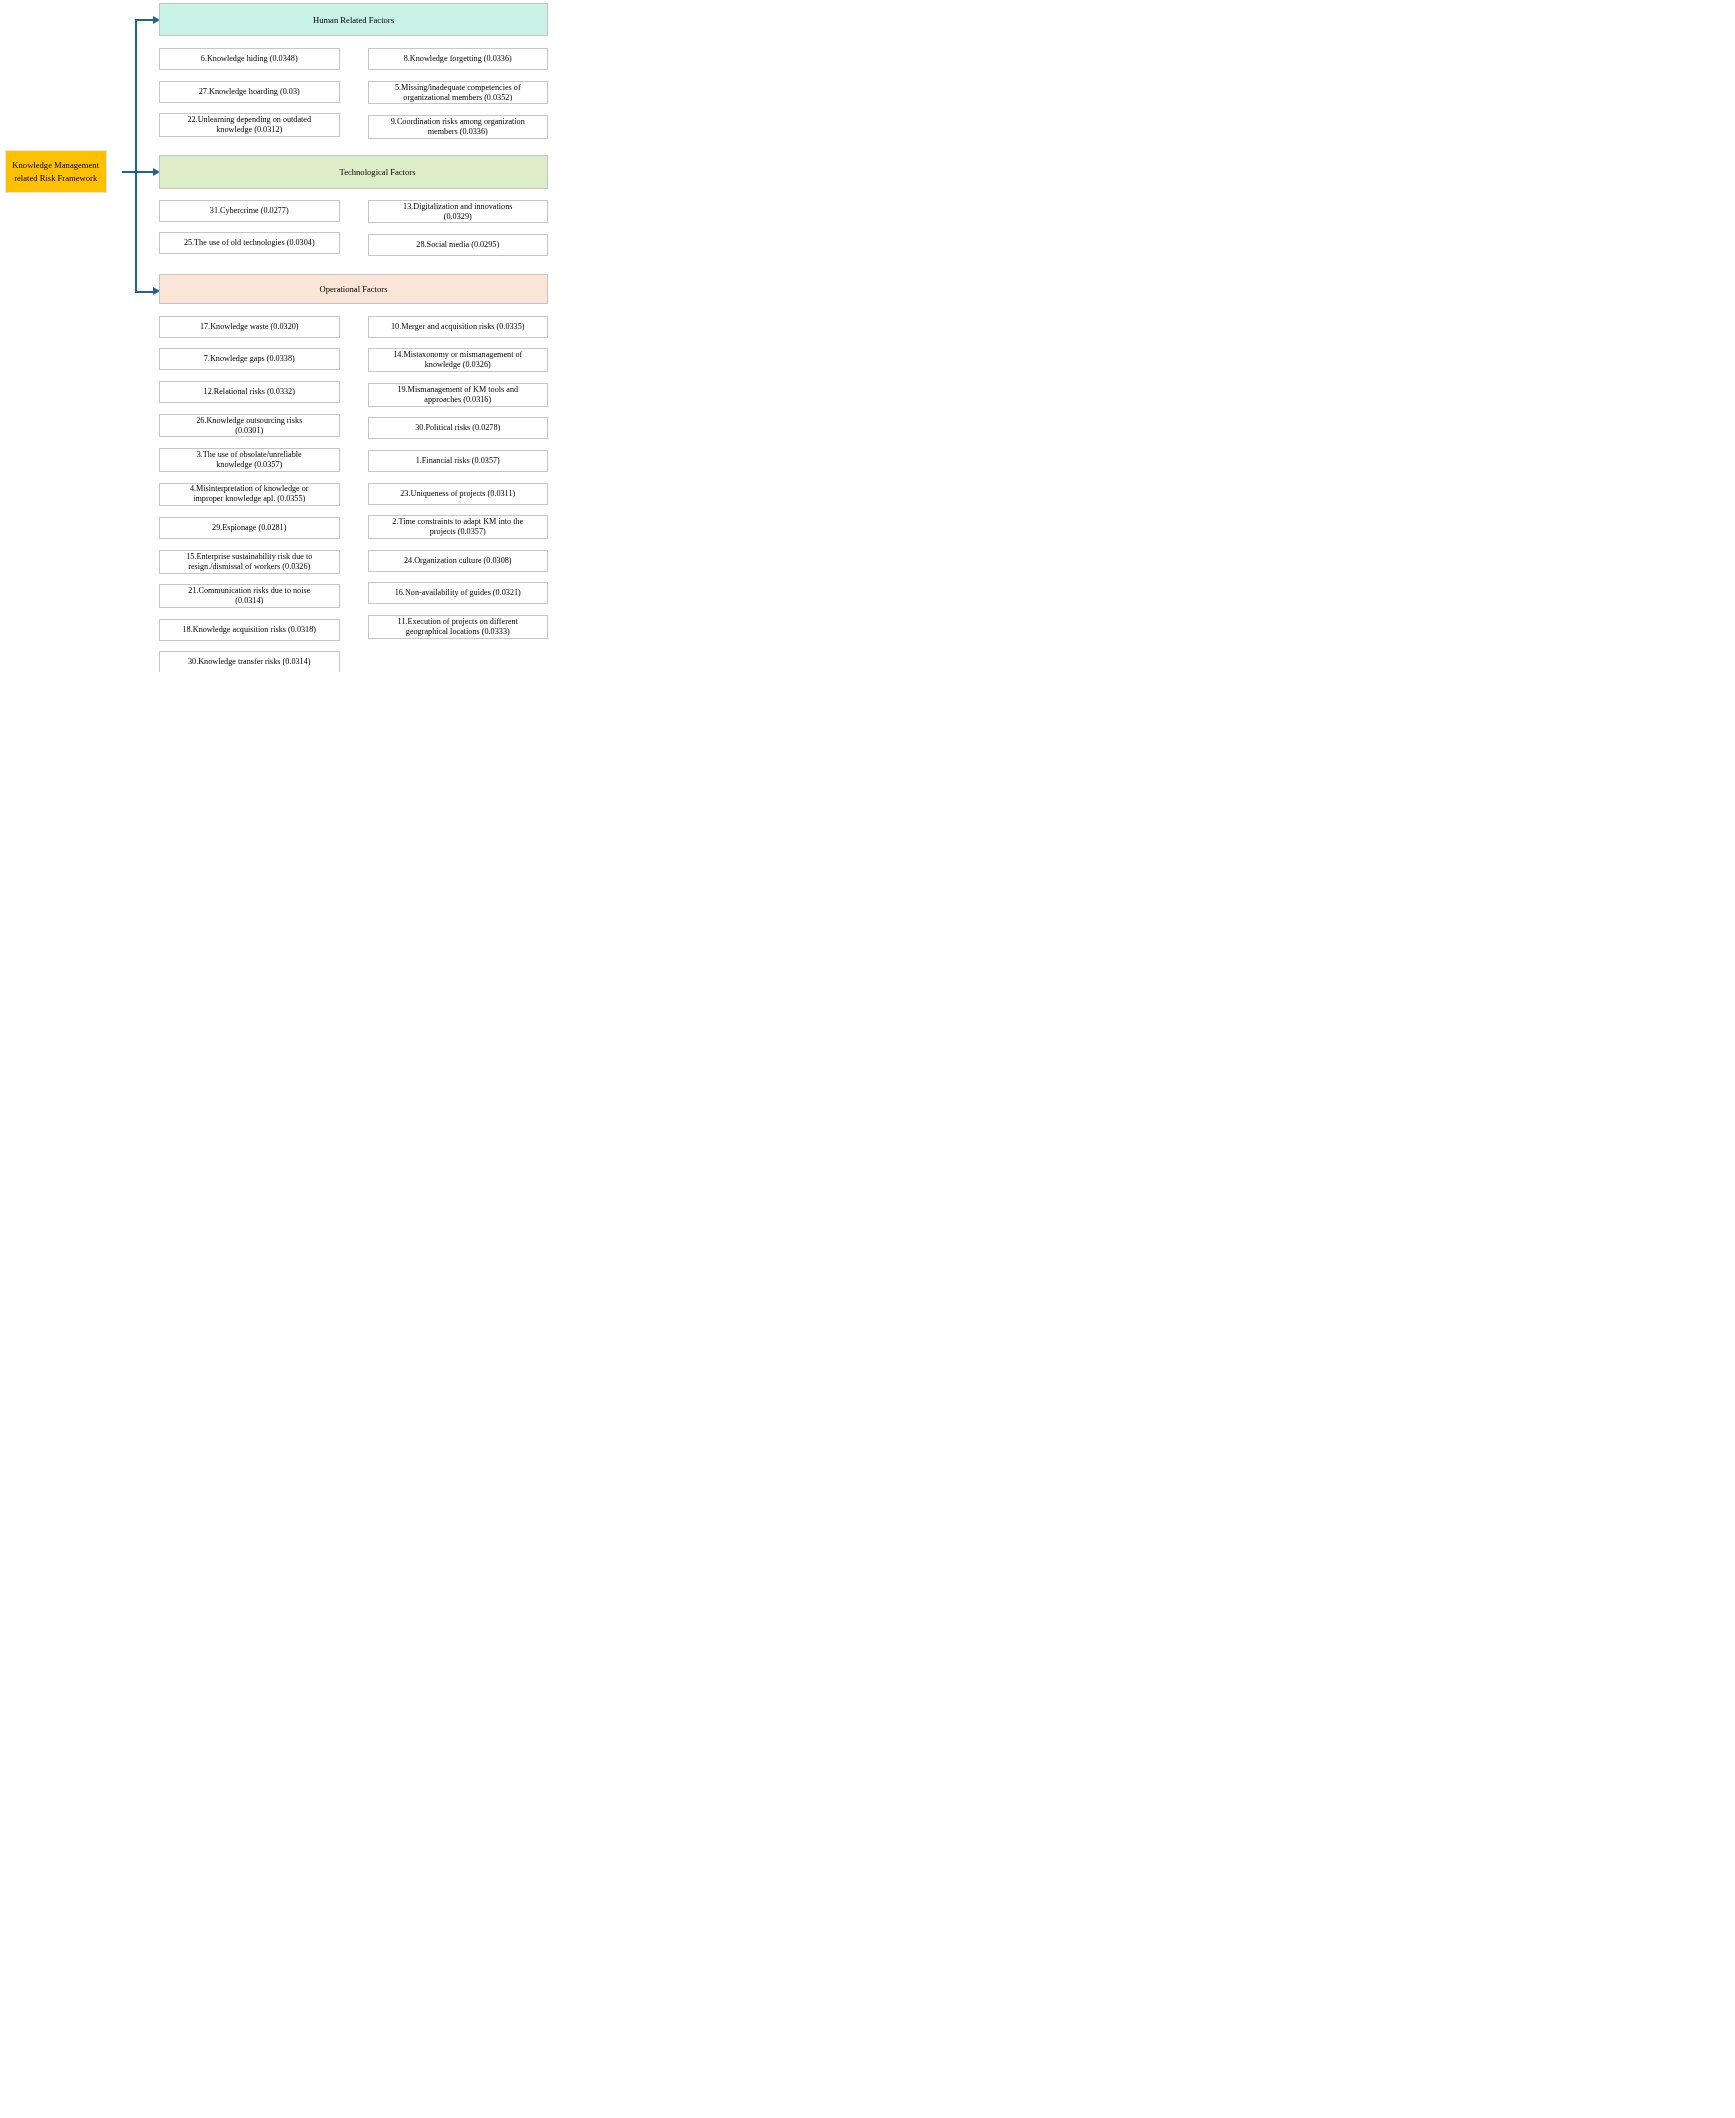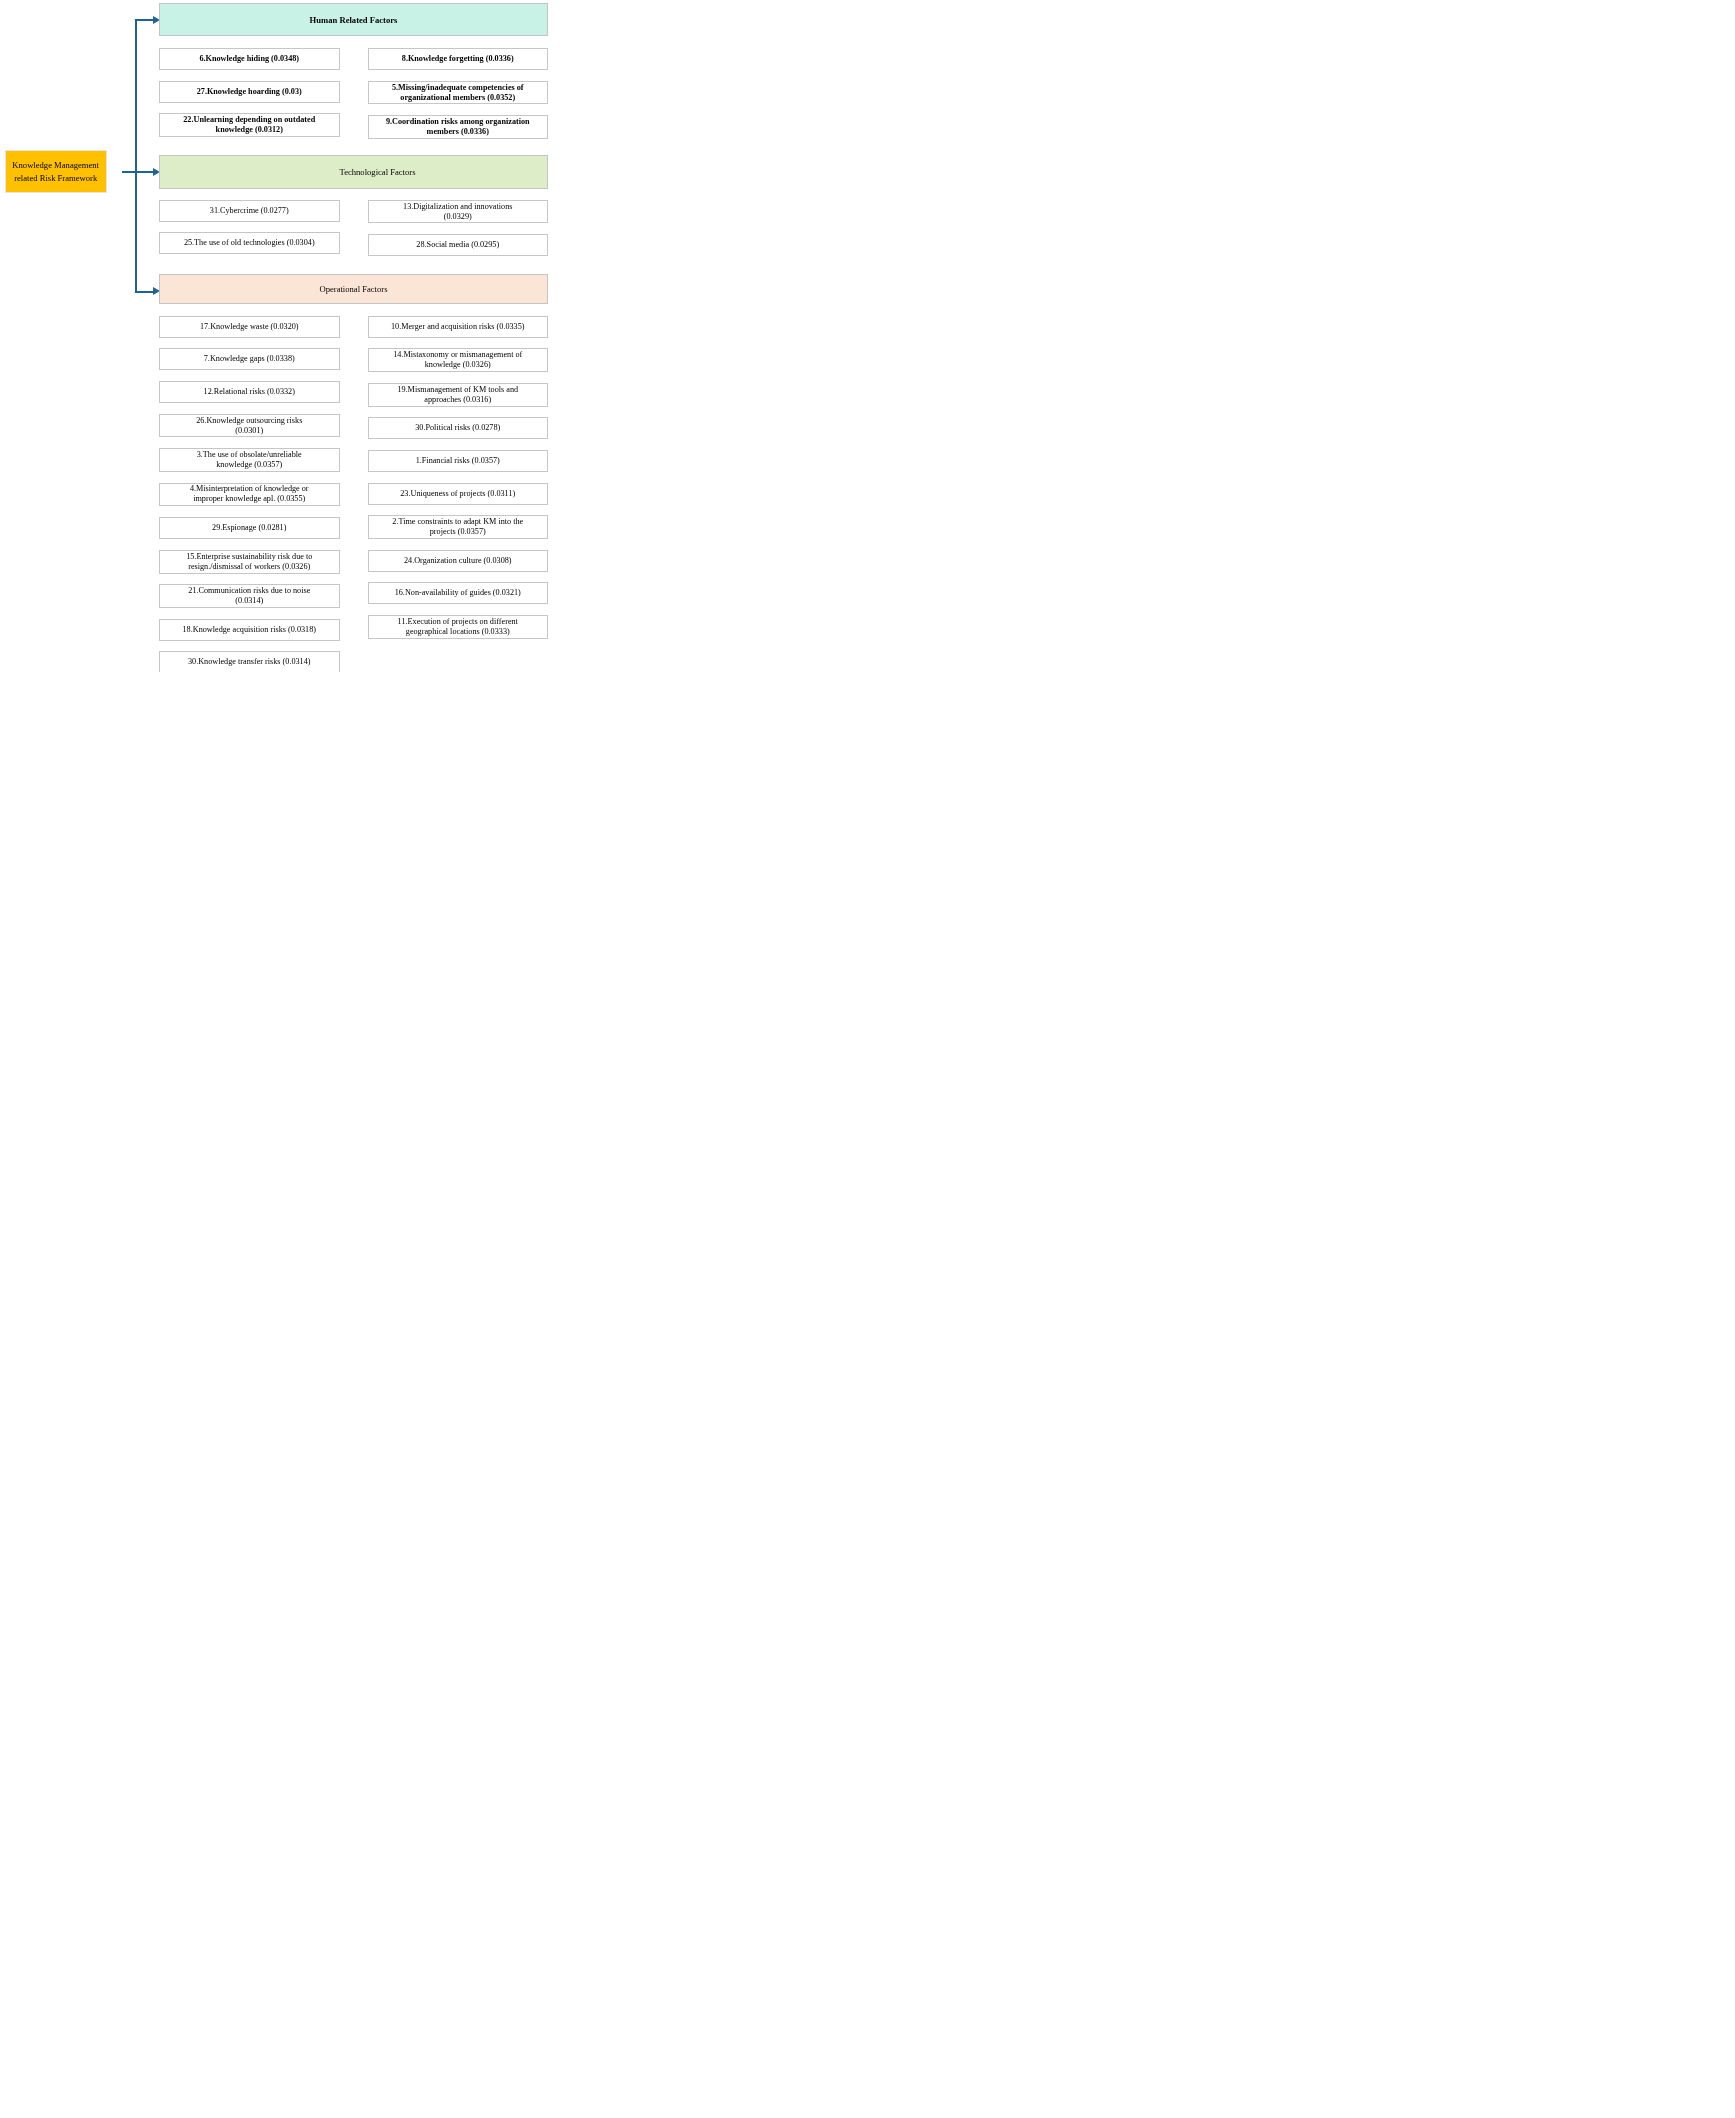--- a/index.html
+++ b/index.html
@@ -54,21 +54,21 @@
   }
   .ah-1 { top: 15.5px; }
   .ah-2 { top: 168px; }
   .ah-3 { top: 287px; }
   
   .category {
     position: absolute;
     left: 159px;
     width: 389px;
   }
-  .cat-human { top: 3.4px; font-weight: bold; }
+  .cat-human { top: 3.4px; }
   .cat-tech  { top: 155px; }
   .cat-oper  { top: 274px; }
   .cat-header {
     box-sizing: border-box;
     border: 0.6px solid #c4c4c4;
     display: flex;
     align-items: center;
     justify-content: center;
     text-align: center;
     font-size: 8.6px;

